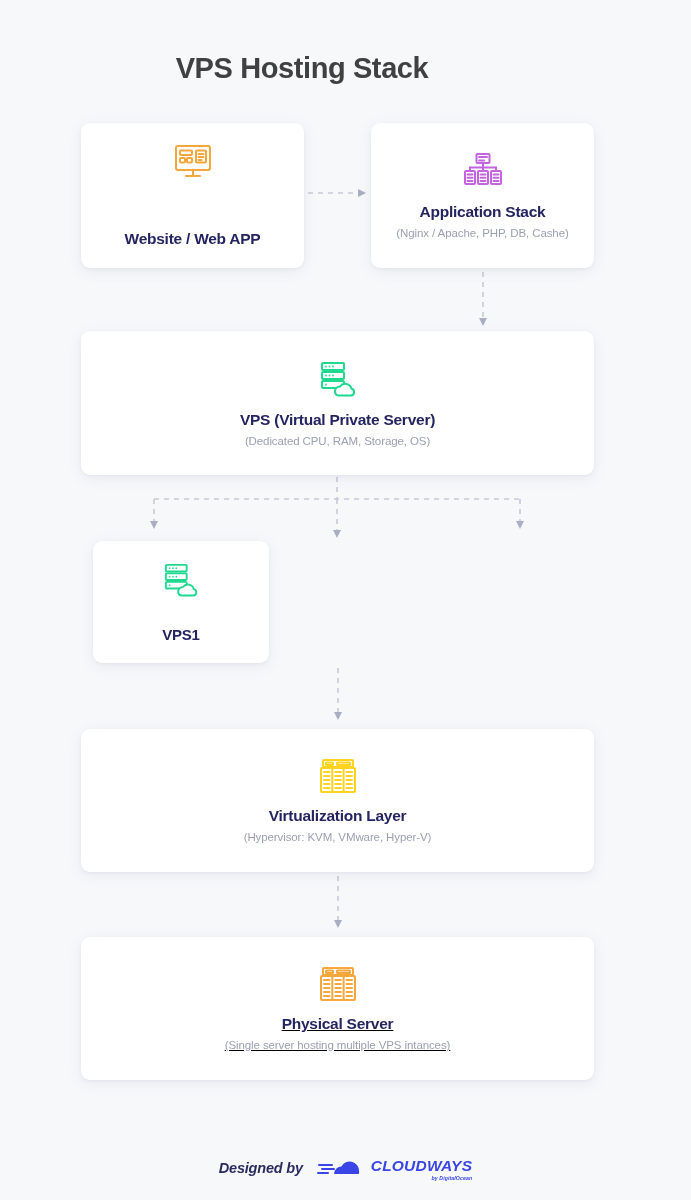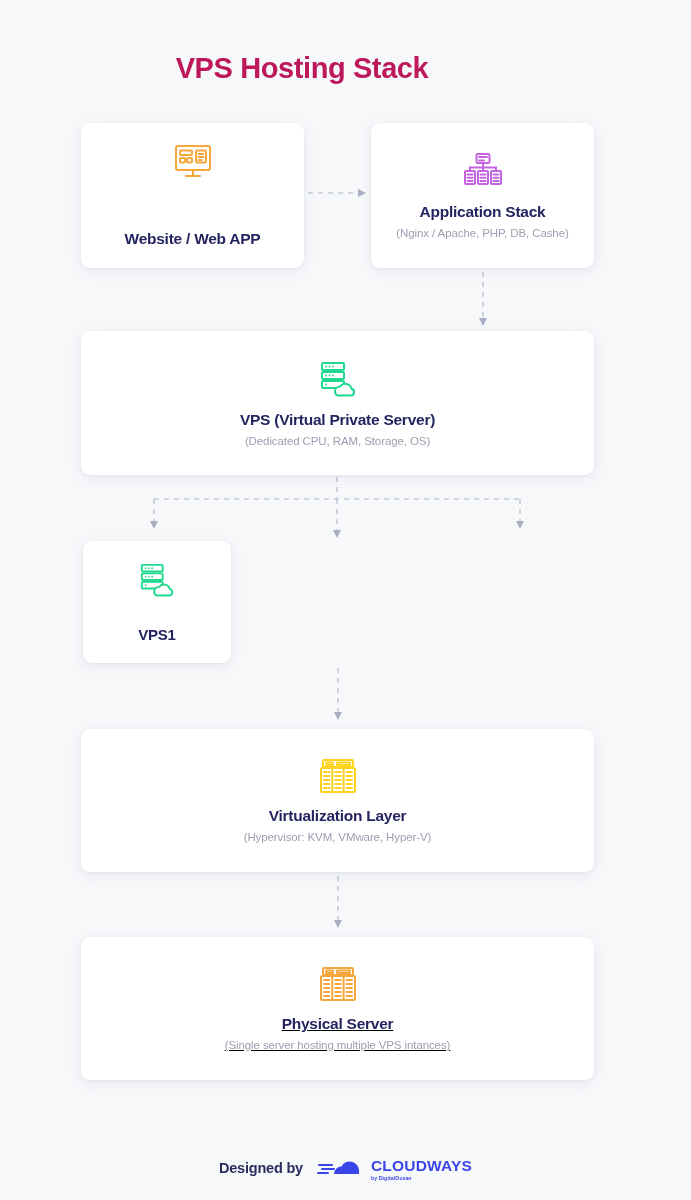--- a/index.html
+++ b/index.html
@@ -22,21 +22,21 @@
   
   .title {
     position: absolute;
     top: 52px;
     left: 0;
     width: 604px;
     text-align: center;
     font-size: 29px;
     font-weight: bold;
     letter-spacing: -0.4px;
-    color: #be185d;
+    color: #404040;
   }
 
   
   .card {
     position: absolute;
     background: #ffffff;
     border-radius: 9px;
     box-shadow: 0 3px 14px rgba(80, 95, 140, 0.10),
                 0 1px 3px rgba(80, 95, 140, 0.06);
     display: flex;
@@ -66,21 +66,21 @@
     text-align: right;
     margin-top: 6px;
     letter-spacing: -0.1px;
     white-space: nowrap;
   }
 
   
   #card-website      { left: 81px;  top: 123px; width: 223px; height: 145px; gap: 36px; }
   #card-appstack     { left: 371px; top: 123px; width: 223px; height: 145px; }
   #card-vps          { left: 81px;  top: 331px; width: 513px; height: 144px; }
-  #card-vps1         { left: 83px;  top: 541px; width: 148px; height: 122px; gap: 17px; }
+  #card-vps1         { left: 93px;  top: 541px; width: 176px; height: 122px; gap: 17px; }
   #card-vps2         { left: 264px; top: 541px; width: 148px; height: 122px; }
   #card-vps3         { left: 446px; top: 541px; width: 148px; height: 122px; }
   #card-virtualization { left: 81px; top: 729px; width: 513px; height: 143px; }
   #card-physical     { left: 81px;  top: 937px; width: 513px; height: 143px; text-decoration: underline; }
 
   .card-small .card-title { font-size: 15px; }
   .card-small .card-icon { margin-bottom: 11px; }
 
   
   .connector { position: absolute; }
@@ -89,38 +89,40 @@
   
   .footer {
     position: absolute;
     left: 0;
     top: 1155px;
     width: 691px;
     display: flex;
     align-items: center;
     justify-content: center;
     gap: 14px;
+    font-style: italic;
   }
 
   .footer-text {
     font-size: 14.5px;
     font-weight: bold;
     color: #2b2c5e;
     letter-spacing: -0.2px;
   }
 
   .logo-wrap {
     display: flex;
     align-items: flex-end;
     gap: 4px;
   }
 
   .logo-text-block {
     display: flex;
     flex-direction: column;
+    align-items: flex-end;
     line-height: 1;
   }
 
   .logo-word {
     font-size: 15.5px;
     font-weight: bold;
     color: #3a45e8;
     letter-spacing: 0.2px;
   }
 

